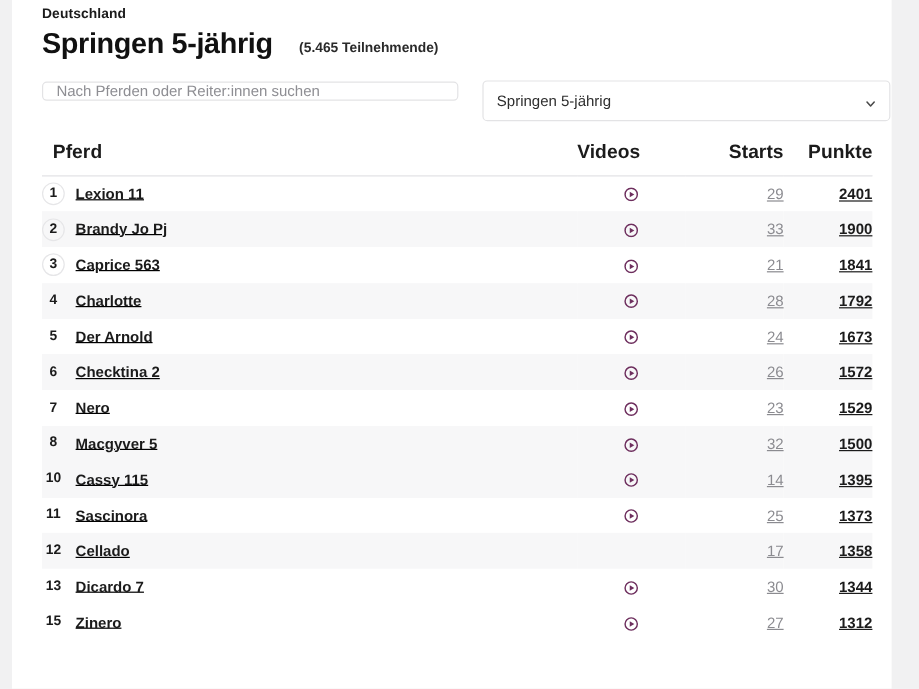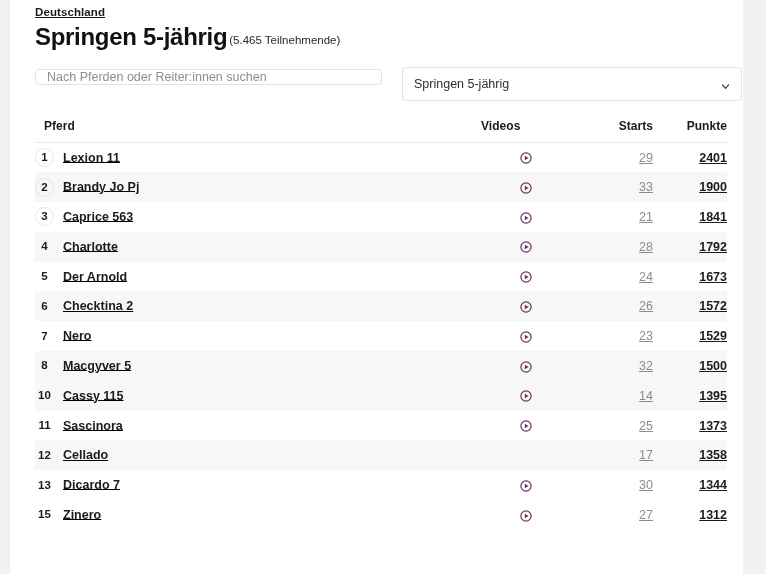--- a/index.html
+++ b/index.html
@@ -36,39 +36,38 @@
   
   .header {
     padding: 5px 25px 0 25px;
   }
   .breadcrumb {
     font-size: 11.5px;
     font-weight: bold;
     color: #1b1b1b;
     line-height: 15px;
     letter-spacing: 0.1px;
-    text-decoration: underline;
   }
   .title-row {
     display: flex;
     align-items: baseline;
     margin-top: 3px;
   }
   .page-title {
     font-size: 24px;
     font-weight: bold;
     color: #111111;
     letter-spacing: -0.3px;
     line-height: 28px;
   }
   .participants {
     font-size: 11.5px;
-    font-weight: normal;
+    font-weight: bold;
     color: #2a2a2a;
-    margin-left: 2px;
+    margin-left: 22px;
     position: relative;
     top: -1px;
   }
 
   
   .controls {
     display: flex;
     padding: 16px 25px 0 25px;
     gap: 20px;
   }
@@ -118,21 +117,21 @@
   }
 
   
   .table {
     margin: 18px 25px 0 25px;
     width: calc(100% - 50px);
     border-collapse: collapse;
     table-layout: fixed;
   }
   .table th {
-    font-size: 12px;
+    font-size: 16px;
     font-weight: bold;
     color: #1b1b1b;
     padding: 0 0 9px 0;
     border-bottom: 1px solid #e9e9eb;
     text-align: left;
     letter-spacing: 0.05px;
   }
   .th-pferd  { width: 437px; padding-left: 9px !important; }
   .th-videos { width: 90px;  text-align: right; }
   .th-starts { width: 82px;  text-align: right !important; }

